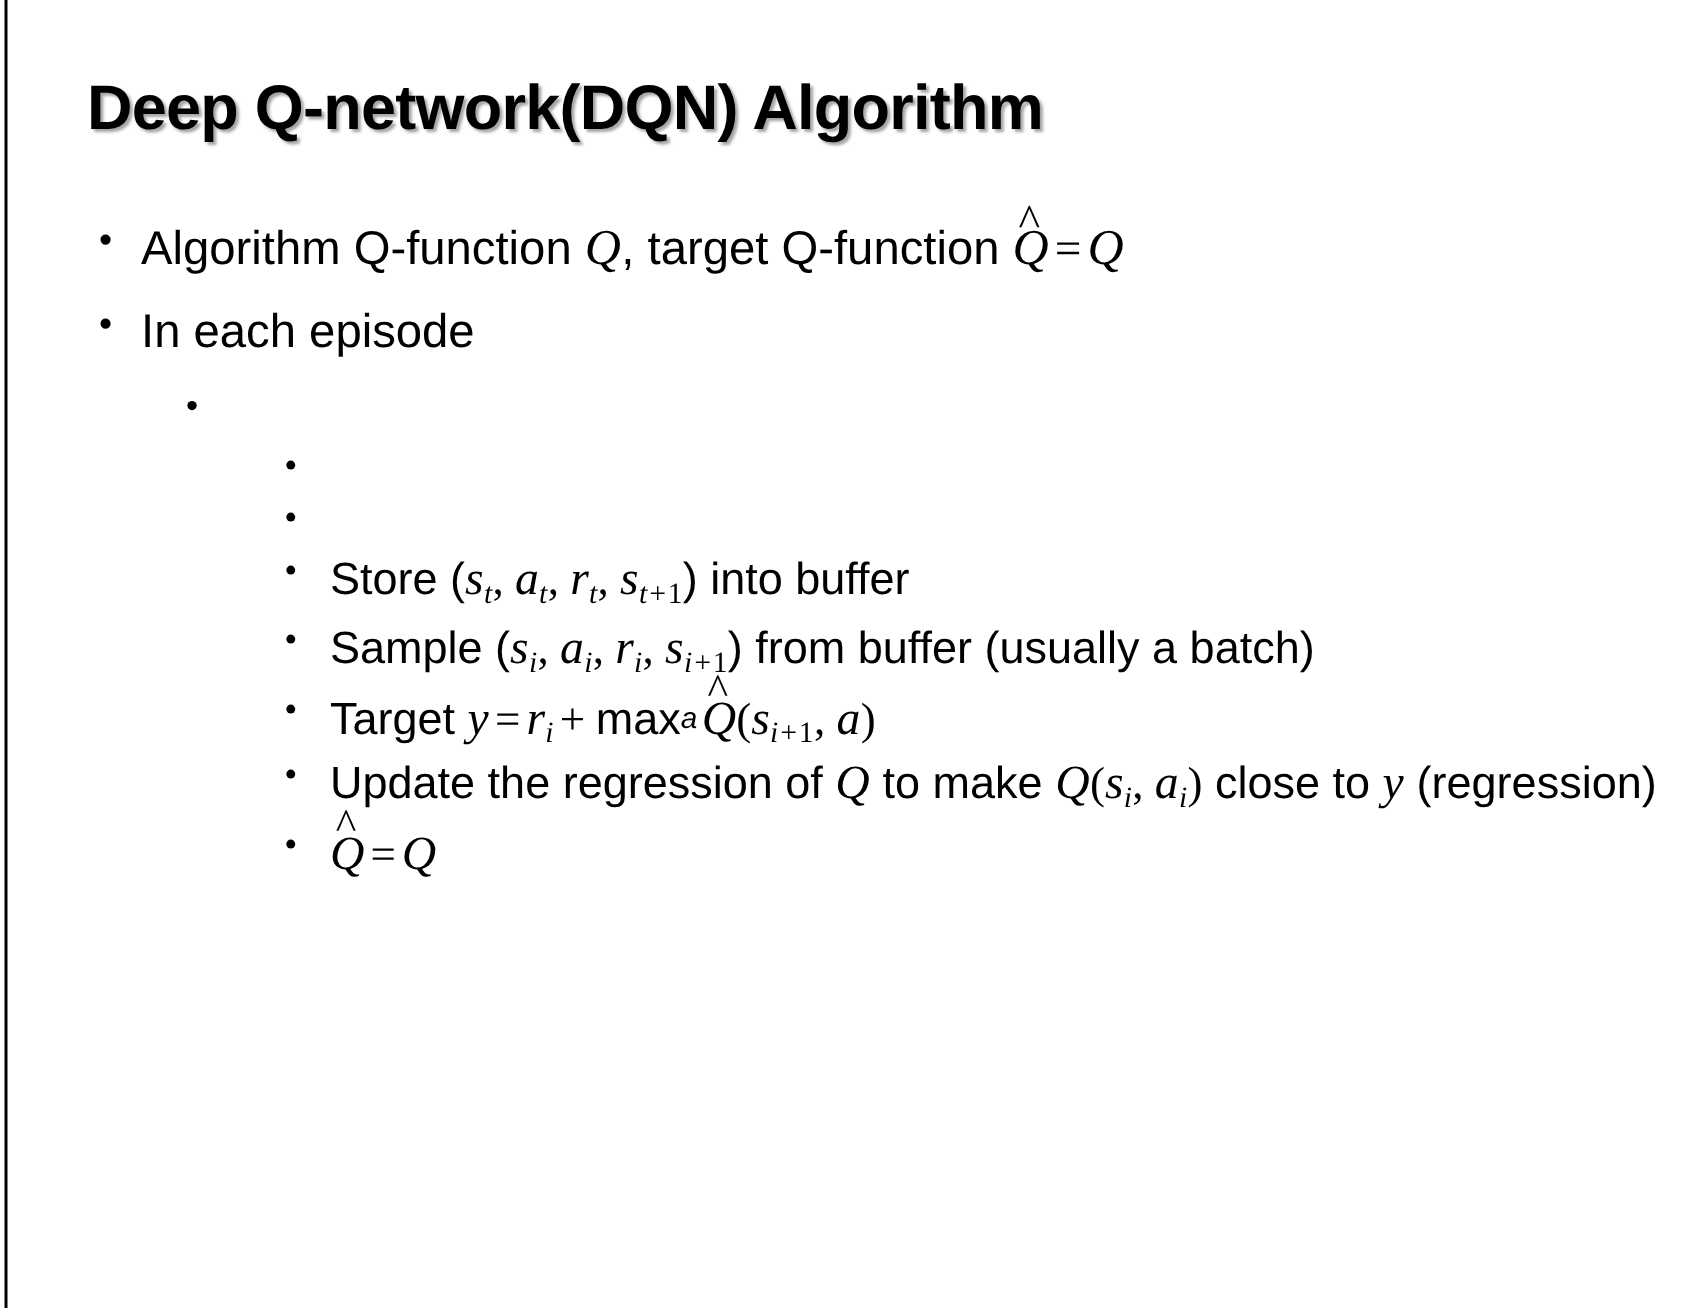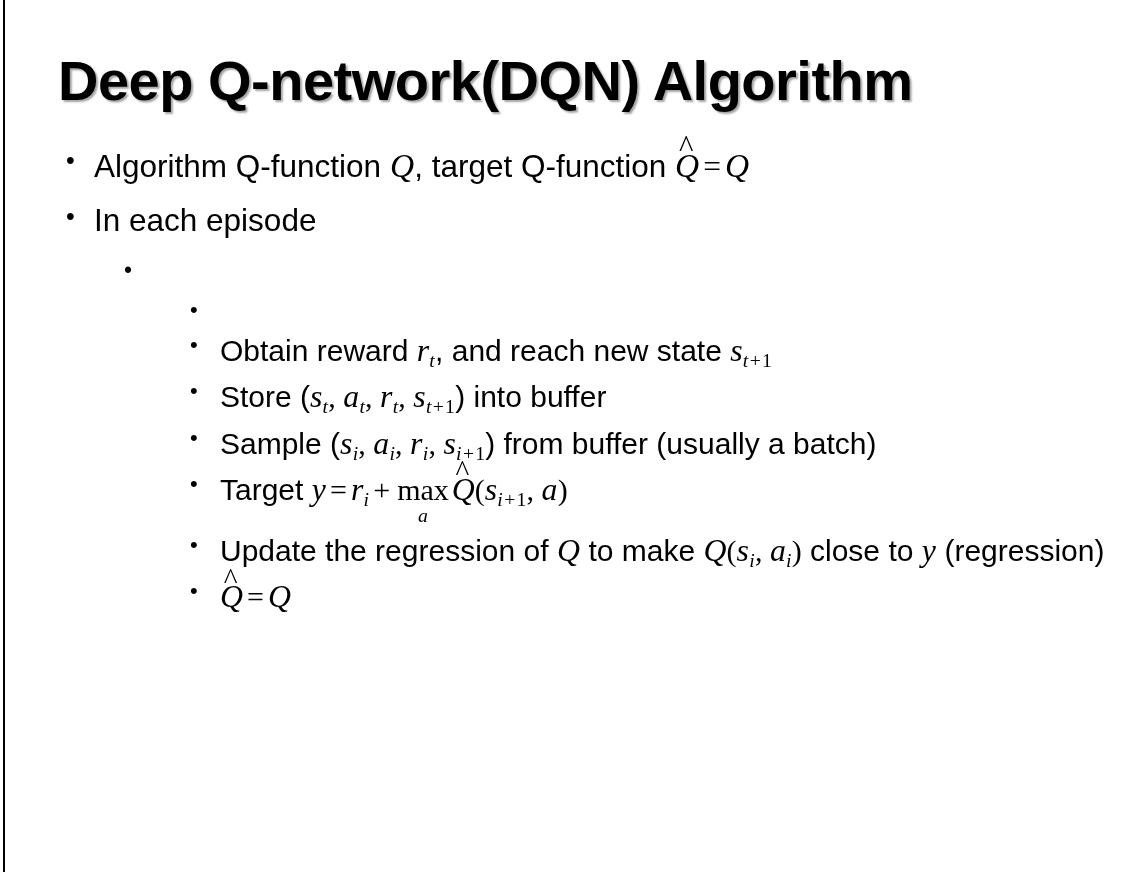--- a/index.html
+++ b/index.html
@@ -29,21 +29,21 @@
     height: 872px;
     background: #000000;
   }
 
   
   #title {
     position: absolute;
     left: 58px;
     top: 48px;
     font-family: "Liberation Sans", sans-serif;
-    font-size: 56px;
+    font-size: 42px;
     font-weight: 700;
     letter-spacing: -0.5px;
     color: #000000;
     white-space: nowrap;
     text-shadow: 2px 2px 2px rgba(90,90,90,0.55);
   }
 
   
   #body {
     position: absolute;
@@ -125,24 +125,24 @@
     top: -0.47em;
     transform: translateX(-56%);
     font-style: normal;
     font-size: 0.92em;
     line-height: 1;
   }
 
   
   .maxop {
     display: inline-flex;
-    flex-direction: column;
+    flex-direction: row;
     align-items: center;
     vertical-align: baseline;
-    font-family: Liberation Serif, serif;
+    font-family: Liberation Sans, sans-serif;
     font-style: normal;
     margin: 0 3px;
     line-height: 1;
   }
   .maxop > .mx-top { font-size: 1em; }
   .maxop > .mx-bot {
     font-style: italic;
     font-size: 0.66em;
     margin-top: 1px;
   }
@@ -171,21 +171,20 @@
     <div class="bullet-row lvl2">
       <span class="marker">•</span>
     </div>
 
     <div class="bullet-row lvl3">
       <span class="marker">•</span>
     </div>
 
     <div class="bullet-row lvl3">
       <span class="marker">•</span>
-      <span class="btext"><span>Obtain reward </span><span class="m"><span>r</span><sub>t</sub></span><span>, and reach new state </span><span class="m"><span>s</span><sub>t+<span class="num">1</span></sub></span></span>
     </div>
 
     <div class="bullet-row lvl3">
       <span class="marker">•</span>
       <span class="btext"><span>Store (</span><span class="m"><span>s</span><sub>t</sub></span><span class="mup">, </span><span class="m"><span>a</span><sub>t</sub></span><span class="mup">, </span><span class="m"><span>r</span><sub>t</sub></span><span class="mup">, </span><span class="m"><span>s</span><sub>t+<span class="num">1</span></sub></span><span>) into buffer</span></span>
     </div>
 
     <div class="bullet-row lvl3">
       <span class="marker">•</span>
       <span class="btext"><span>Sample (</span><span class="m"><span>s</span><sub>i</sub></span><span class="mup">, </span><span class="m"><span>a</span><sub>i</sub></span><span class="mup">, </span><span class="m"><span>r</span><sub>i</sub></span><span class="mup">, </span><span class="m"><span>s</span><sub>i+<span class="num">1</span></sub></span><span>) from buffer (usually a batch)</span></span>

